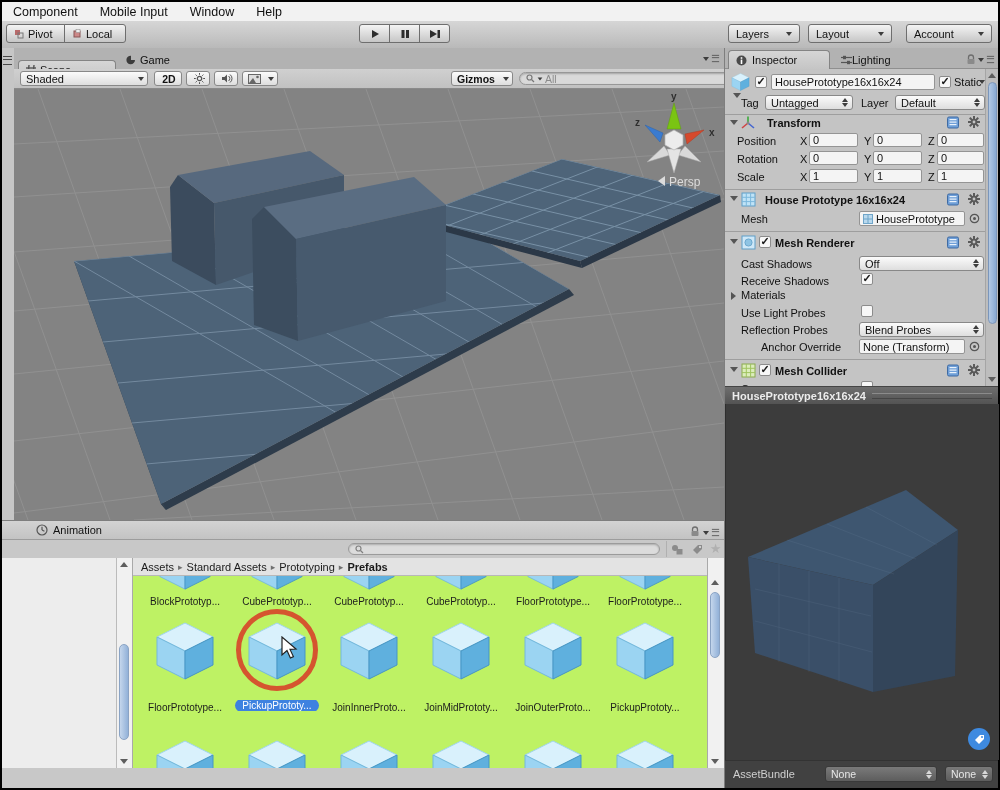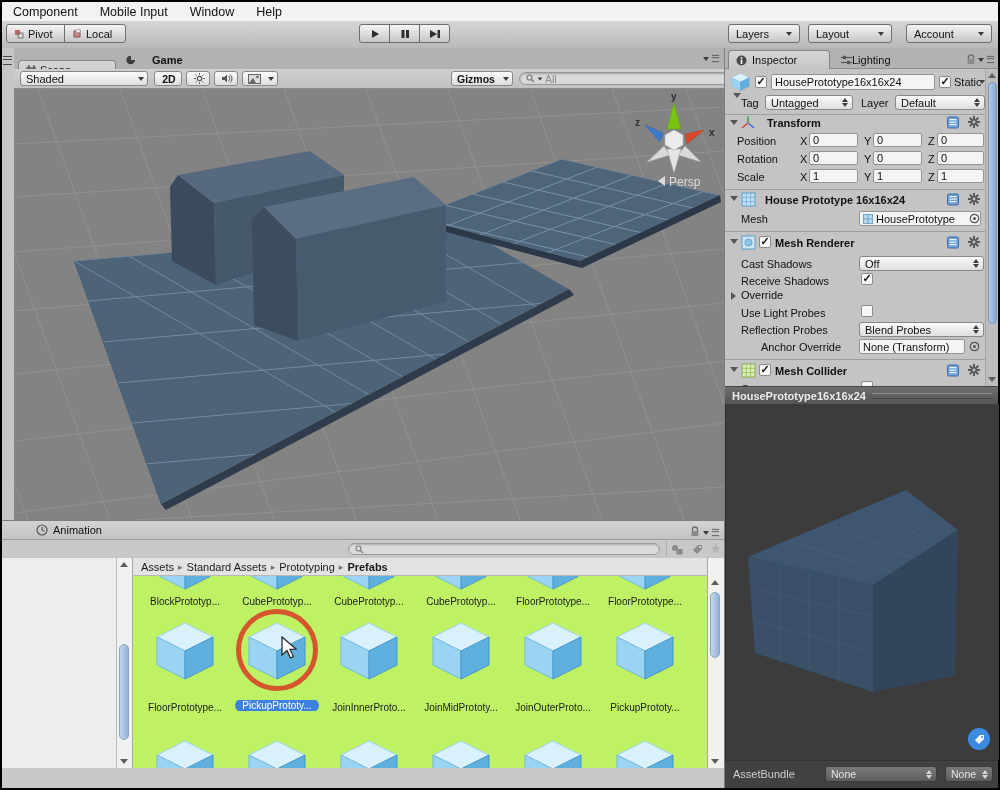--- a/index.html
+++ b/index.html
@@ -111,21 +111,21 @@
         <svg width="10" height="10">
             <g stroke="#555" stroke-width="1.4">
               <line x1="3" y1="0" x2="2" y2="10"></line>
               <line x1="8" y1="0" x2="7" y2="10"></line>
               <line x1="0" y1="3" x2="10" y2="3"></line>
               <line x1="0" y1="7.5" x2="10" y2="7.5"></line>
             </g>
           </svg>
         <span class="lbl">Scene</span>
       </div>
-      <div class="abs" style="left:112px;top:4px;height:16px;display:flex;align-items:center;gap:16px;font-weight:bold;">
+      <div class="abs" style="left:112px;top:4px;height:16px;display:flex;align-items:center;gap:4px;">
         <svg width="10" height="10">
             <path d="M9,5 A4.3,4.3 0 1 1 5,0.7 L5,5 Z" fill="#3c3c3c"></path>
           </svg>
         <span class="lbl">Game</span>
       </div>
       <div class="pmenu abs" style="right:4px;top:6px;">
           <span class="darr"></span>
           <div class="menulines" style="transform:scale(.8)"></div>
         </div>
     </div>
@@ -431,21 +431,21 @@
           <g fill="#5a5a5a">
             <rect x="5" y="0" width="2" height="12"></rect>
             <rect x="0" y="5" width="12" height="2"></rect>
             <rect x="5" y="0" width="2" height="12" transform="rotate(45 6 6)"></rect>
             <rect x="5" y="0" width="2" height="12" transform="rotate(-45 6 6)"></rect>
           </g>
           <circle cx="6" cy="6" r="3.2" fill="#5a5a5a"></circle>
           <circle cx="6" cy="6" r="1.4" fill="#c4c4c4"></circle>
         </svg>
       <span class="lbl abs" style="left:16px;top:144px;">Mesh</span>
-      <div class="fld abs" style="left:134px;top:142px;width:122px;height:15px;gap:3px;">
+      <div class="fld abs" style="left:134px;top:142px;width:106px;height:15px;gap:3px;">
         <svg width="10" height="10" style="flex:none;">
             <rect x="0.5" y="0.5" width="9" height="9" fill="#b9d9ee" stroke="#6fa5c9" stroke-width="1"></rect>
             <line x1="5" y1="0" x2="5" y2="10" stroke="#6fa5c9"></line>
             <line x1="0" y1="5" x2="10" y2="5" stroke="#6fa5c9"></line>
           </svg>
         <span>HousePrototype</span>
       </div>
       <svg class="abs" width="11" height="11" style="left:244px;top:144px;">
           <circle cx="5.5" cy="5.5" r="4.2" fill="none" stroke="#555" stroke-width="1.2"></circle>
           <circle cx="5.5" cy="5.5" r="1.5" fill="#555"></circle>
@@ -478,21 +478,21 @@
         </svg>
 
       <span class="lbl abs" style="left:16px;top:189px;">Cast Shadows</span>
       <div class="dd abs" style="left:134px;top:187px;width:125px;height:15px;">
         <span>Off</span>
           <span class="ud"></span>
       </div>
       <span class="lbl abs" style="left:16px;top:206px;">Receive Shadows</span>
       <div class="cb on abs" style="left:136px;top:204px;"></div>
       <div class="foldr abs" style="left:6px;top:223px;"></div>
-      <span class="lbl abs" style="left:16px;top:220px;">Override</span>
+      <span class="lbl abs" style="left:16px;top:220px;">Materials</span>
       <span class="lbl abs" style="left:16px;top:238px;">Use Light Probes</span>
       <div class="cb abs" style="left:136px;top:236px;"></div>
       <span class="lbl abs" style="left:16px;top:255px;">Reflection Probes</span>
       <div class="dd abs" style="left:134px;top:253px;width:125px;height:15px;">
         <span>Blend Probes</span>
           <span class="ud"></span>
       </div>
       <span class="lbl abs" style="left:36px;top:272px;">Anchor Override</span>
       <div class="fld abs" style="left:134px;top:270px;width:106px;height:15px;">
           <span>None (Transform)</span>

